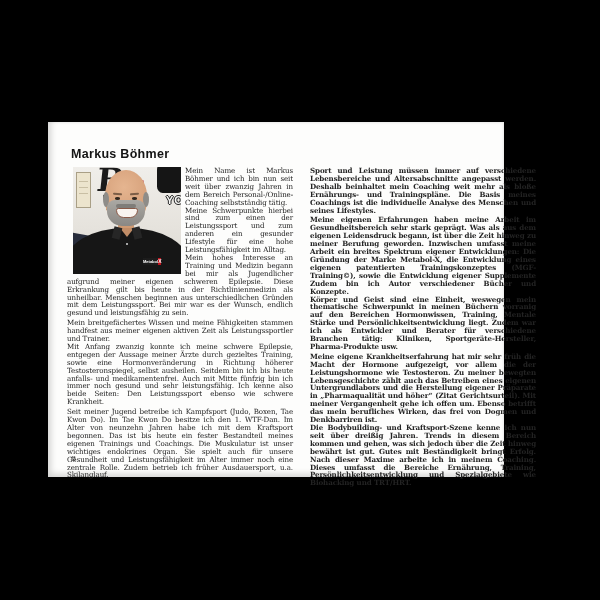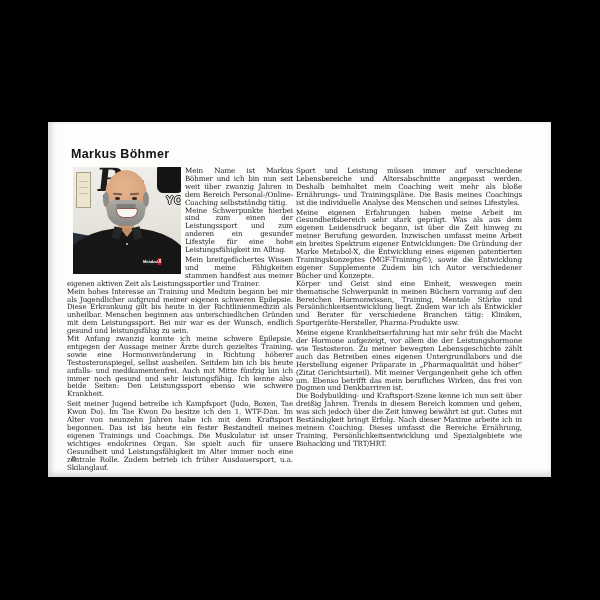--- a/index.html
+++ b/index.html
@@ -1,33 +1,33 @@
 <!DOCTYPE html>
 <html><head>
 <meta charset="utf-8">
 <style>
   html,body{margin:0;padding:0;}
   body{width:600px;height:600px;background:#000;font-family:"DejaVu Serif",serif;}
   .stage{position:relative;width:600px;height:600px;background:#000;overflow:hidden;}
 
   .paper{
-    position:absolute;left:48px;top:122px;width:503px;height:355px;
+    position:absolute;left:48px;top:122px;width:456px;height:355px;
     background:#fdfdfc;
     box-shadow:inset 3px -3px 6px rgba(0,0,0,0.16), inset -1px 1px 2px rgba(0,0,0,0.05);
   }
 
   .page-title{
     position:absolute;left:23px;top:25px;margin:0;
     font-family:"Liberation Sans",sans-serif;font-weight:bold;
     font-size:12.5px;letter-spacing:0.3px;color:#141414;
   }
 
   .column{position:absolute;top:45px;width:226px;color:#222;}
   .col-left{left:19px;}
-  .col-right{left:248px;}
+  .col-right{left:262px;font-weight:bold;}
 
   .para{
     margin:0;font-size:7.1px;line-height:7.9px;text-align:justify;
     letter-spacing:-0.1px;color:#232323;
   }
   .para.gap{margin-top:2px;}
 
   .page-number{
     position:absolute;left:23px;bottom:14px;font-size:8px;color:#333;
     font-family:"DejaVu Serif",serif;
@@ -120,22 +120,22 @@
           </span>
         </span>
         <span class="shirt-logo">
           <em>Metabol</em>
           <b>X</b>
         </span>
       </div>
       <div class="paras">
           <p class="para">Mein Name ist Markus Böhmer und ich bin nun seit weit über zwanzig Jahren in dem Bereich Personal-/Online-Coaching selbstständig tätig.</p>
           <p class="para">Meine Schwerpunkte hierbei sind zum einen der Leistungssport und zum anderen ein gesunder Lifestyle für eine hohe Leistungsfähigkeit im Alltag.</p>
+          <p class="para">Mein hohes Interesse an Training und Medizin begann bei mir als Jugendlicher aufgrund meiner eigenen schweren Epilepsie. Diese Erkrankung gilt bis heute in der Richtlinienmedizin als unheilbar. Menschen beginnen aus unterschiedlichen Gründen mit dem Leistungssport. Bei mir war es der Wunsch, endlich gesund und leistungsfähig zu sein.</p>
           <p class="para gap">Mein breitgefächertes Wissen und meine Fähigkeiten stammen handfest aus meiner eigenen aktiven Zeit als Leistungssportler und Trainer.</p>
-          <p class="para">Mein hohes Interesse an Training und Medizin begann bei mir als Jugendlicher aufgrund meiner eigenen schweren Epilepsie. Diese Erkrankung gilt bis heute in der Richtlinienmedizin als unheilbar. Menschen beginnen aus unterschiedlichen Gründen mit dem Leistungssport. Bei mir war es der Wunsch, endlich gesund und leistungsfähig zu sein.</p>
           <p class="para">Mit Anfang zwanzig konnte ich meine schwere Epilepsie, entgegen der Aussage meiner Ärzte durch gezieltes Training, sowie eine Hormonveränderung in Richtung höherer Testosteronspiegel, selbst ausheilen. Seitdem bin ich bis heute anfalls- und medikamentenfrei. Auch mit Mitte fünfzig bin ich immer noch gesund und sehr leistungsfähig. Ich kenne also beide Seiten: Den Leistungssport ebenso wie schwere Krankheit.</p>
           <p class="para gap">Seit meiner Jugend betreibe ich Kampfsport (Judo, Boxen, Tae Kwon Do). Im Tae Kwon Do besitze ich den 1. WTF-Dan. Im Alter von neunzehn Jahren habe ich mit dem Kraftsport begonnen. Das ist bis heute ein fester Bestandteil meines eigenen Trainings und Coachings. Die Muskulatur ist unser wichtiges endokrines Organ. Sie spielt auch für unsere Gesundheit und Leistungsfähigkeit im Alter immer noch eine zentrale Rolle. Zudem betrieb ich früher Ausdauersport, u.a. Skilanglauf.</p>
         </div>
     </div>
 
     <div class="column col-right">
       <div class="paras">
           <p class="para">Sport und Leistung müssen immer auf verschiedene Lebensbereiche und Altersabschnitte angepasst werden. Deshalb beinhaltet mein Coaching weit mehr als bloße Ernährungs- und Trainingspläne. Die Basis meines Coachings ist die individuelle Analyse des Menschen und seines Lifestyles.</p>
           <p class="para gap">Meine eigenen Erfahrungen haben meine Arbeit im Gesundheitsbereich sehr stark geprägt. Was als aus dem eigenen Leidensdruck begann, ist über die Zeit hinweg zu meiner Berufung geworden. Inzwischen umfasst meine Arbeit ein breites Spektrum eigener Entwicklungen: Die Gründung der Marke Metabol-X, die Entwicklung eines eigenen patentierten Trainingskonzeptes (MGF-Training©), sowie die Entwicklung eigener Supplemente Zudem bin ich Autor verschiedener Bücher und Konzepte.</p>
           <p class="para">Körper und Geist sind eine Einheit, weswegen mein thematische Schwerpunkt in meinen Büchern vorranig auf den Bereichen Hormonwissen, Training, Mentale Stärke und Persönlichkeitsentwicklung liegt. Zudem war ich als Entwickler und Berater für verschiedene Branchen tätig: Kliniken, Sportgeräte-Hersteller, Pharma-Produkte usw.</p>

